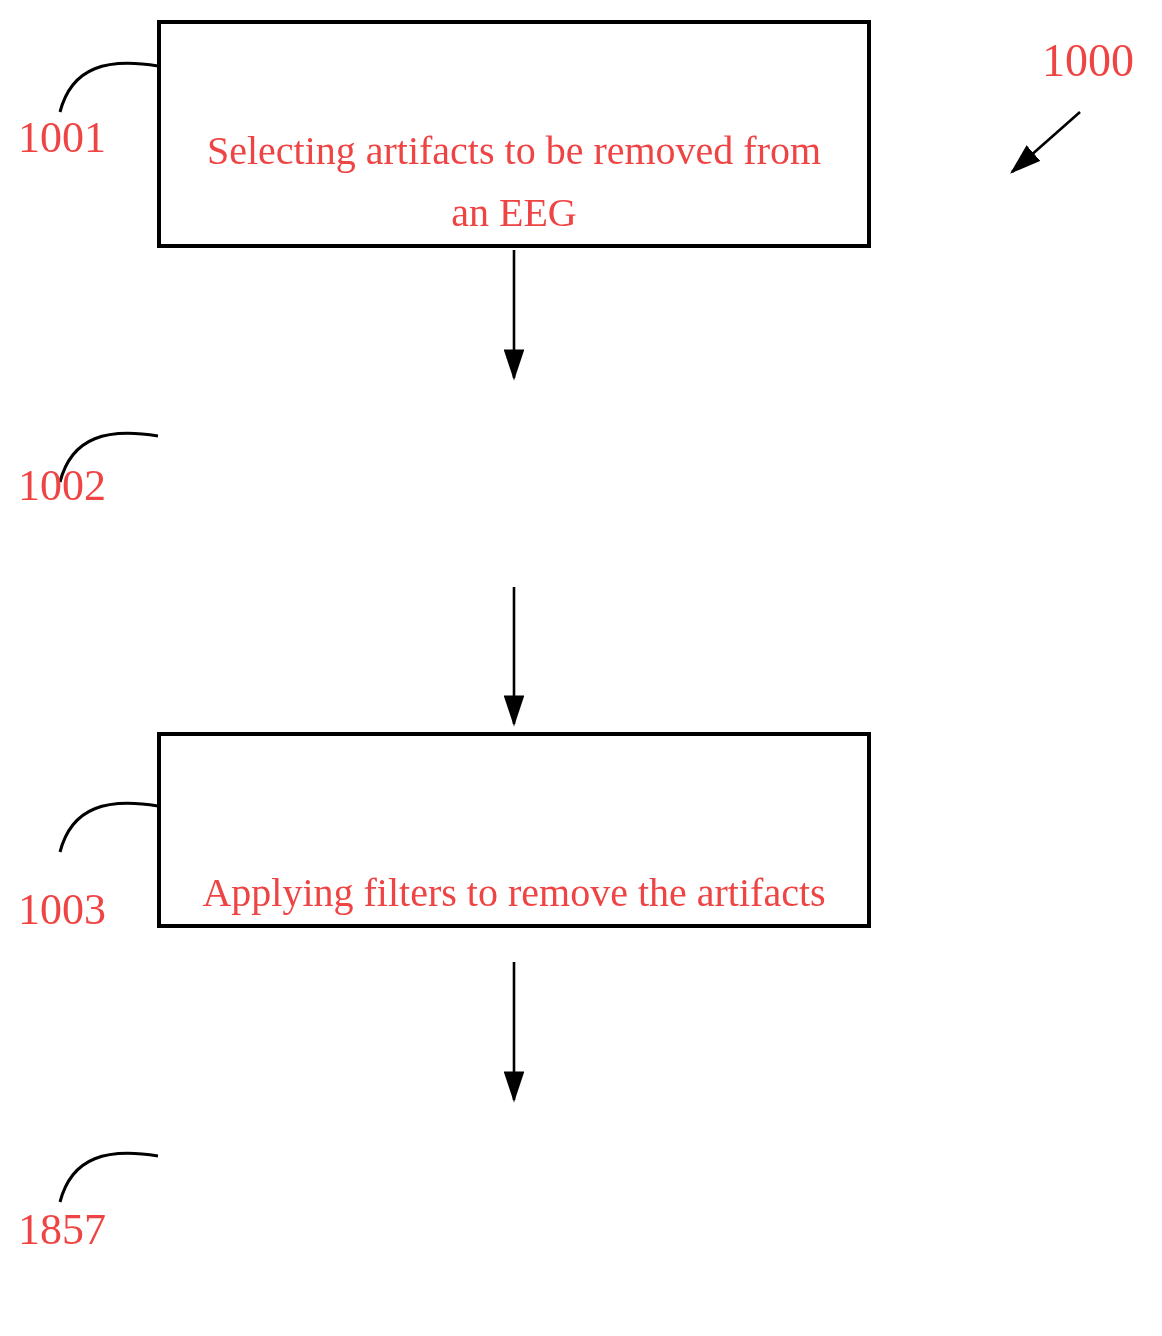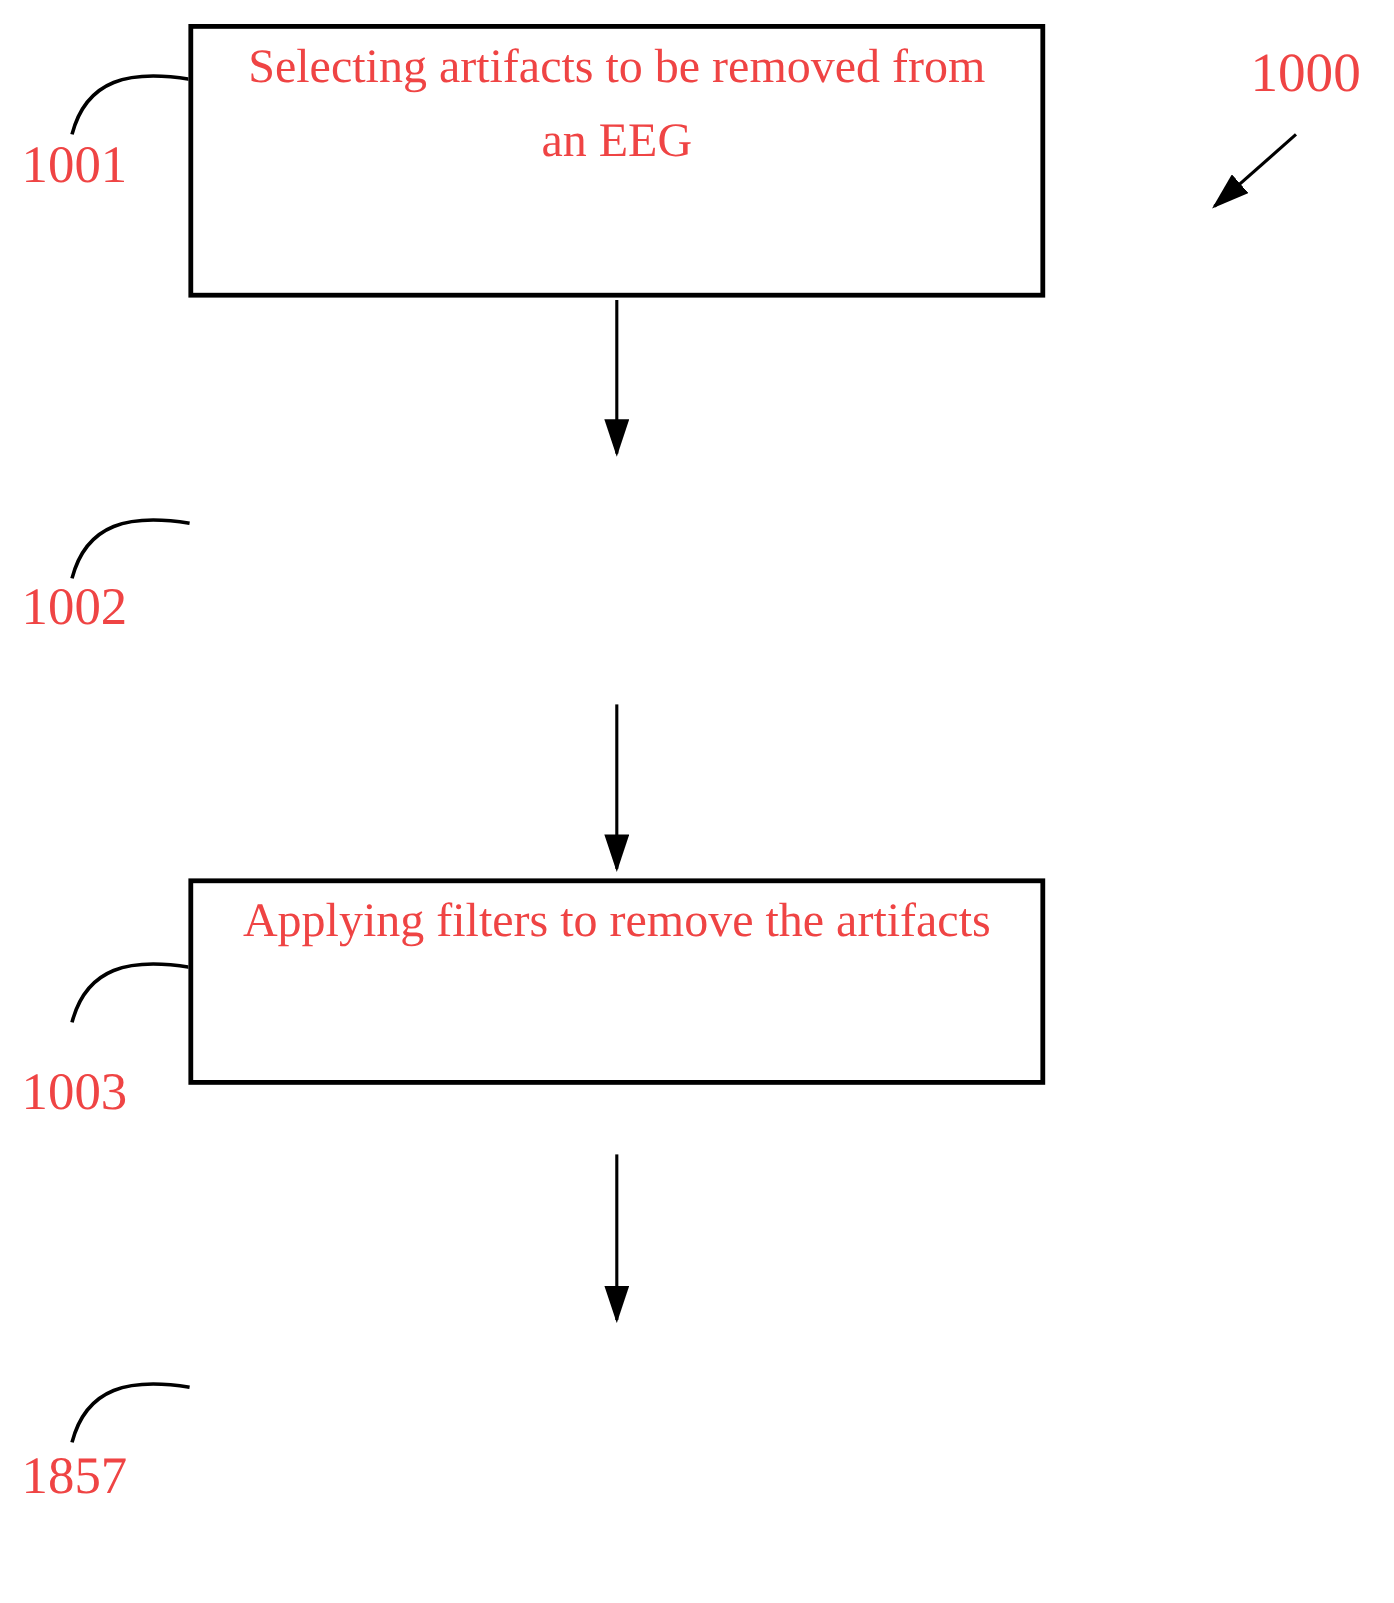--- a/index.html
+++ b/index.html
@@ -25,44 +25,44 @@
     pointer-events: none;
   }
   .step-box {
     position: absolute;
     left: 157px;
     width: 714px;
     border: 4px solid #000000;
     background: #ffffff;
     box-sizing: border-box;
     display: flex;
-    align-items: flex-start;
+    align-items: flex-end;
     justify-content: center;
     text-align: center;
     font-size: 40px;
     line-height: 1.55;
     padding: 0 26px;
   }
   .step-box .box-text {
     display: block;
     max-width: 640px;
   }
   .box-1 { top: 20px;   height: 228px; }
   .box-2 { top: 388px;  height: 197px; }
-  .box-3 { top: 732px;  height: 172px; }
+  .box-3 { top: 732px;  height: 196px; }
   .box-4 { top: 1108px; height: 202px; }
 
   .ref-label {
     position: absolute;
     font-size: 44px;
     line-height: 1;
     white-space: nowrap;
   }
   .ref-1 { left: 18px; top: 116px; }
-  .ref-2 { left: 18px; top: 484px; }
+  .ref-2 { left: 18px; top: 464px; }
   .ref-3 { left: 18px; top: 888px; }
   .ref-4 { left: 18px; top: 1208px; }
 
   .figure-ref {
     position: absolute;
     left: 1042px;
     top: 38px;
     font-size: 46px;
     line-height: 1;
     white-space: nowrap;

